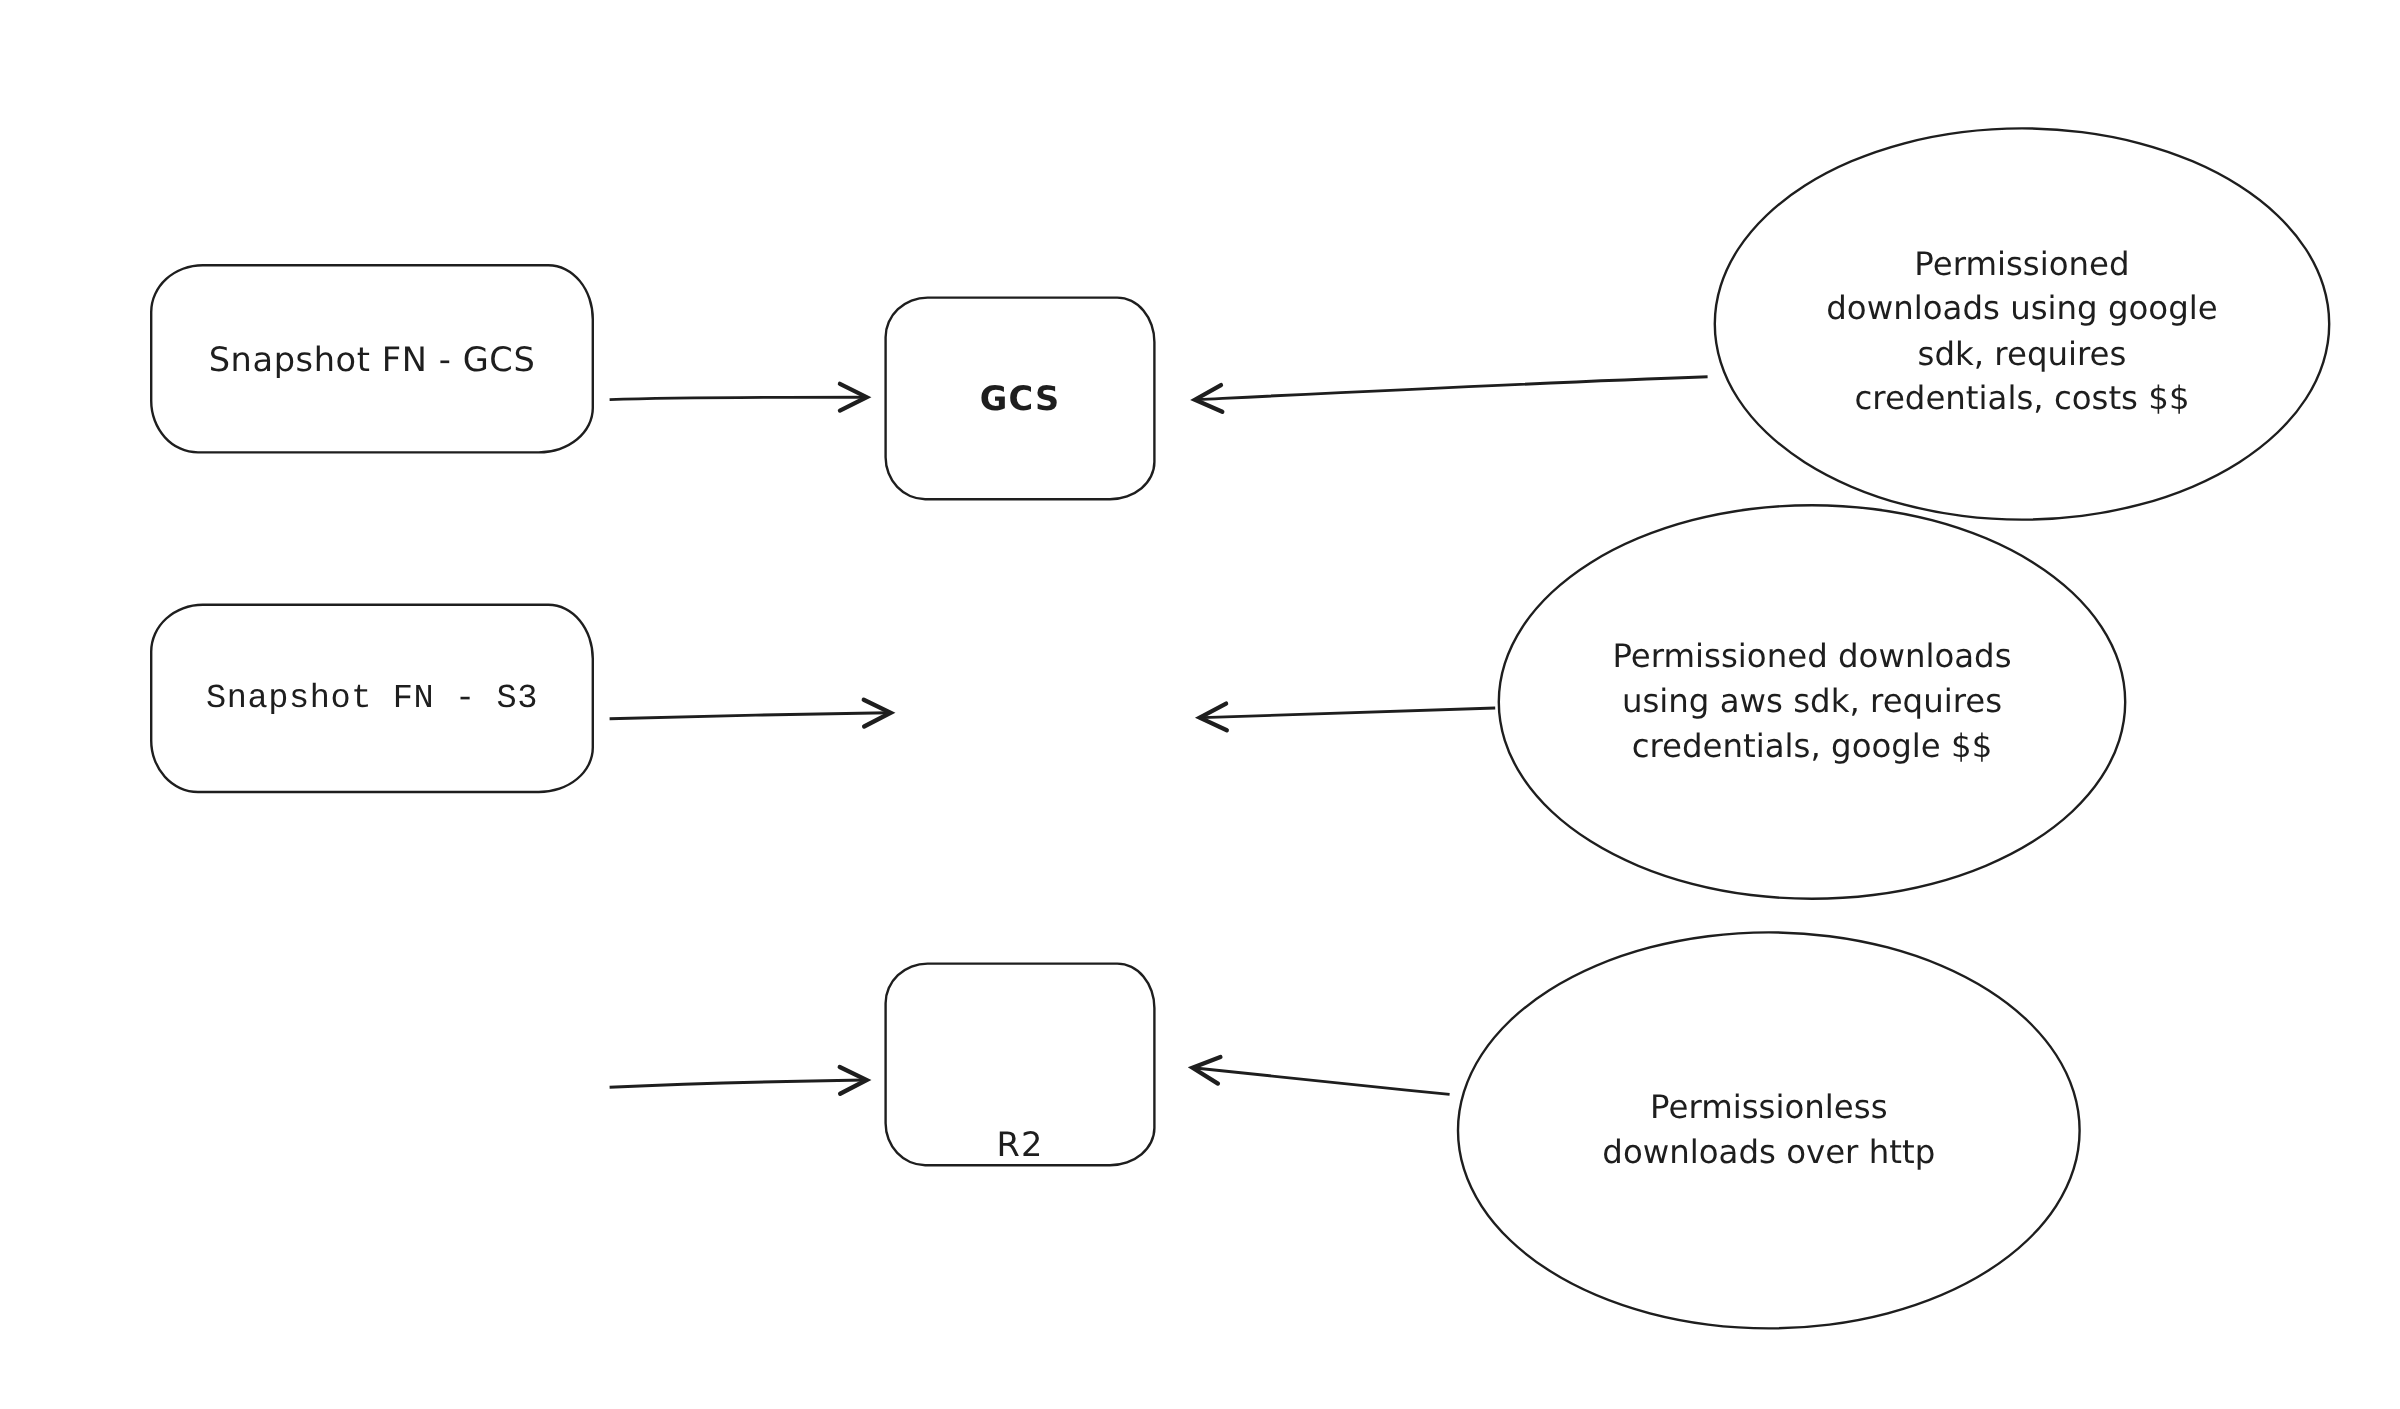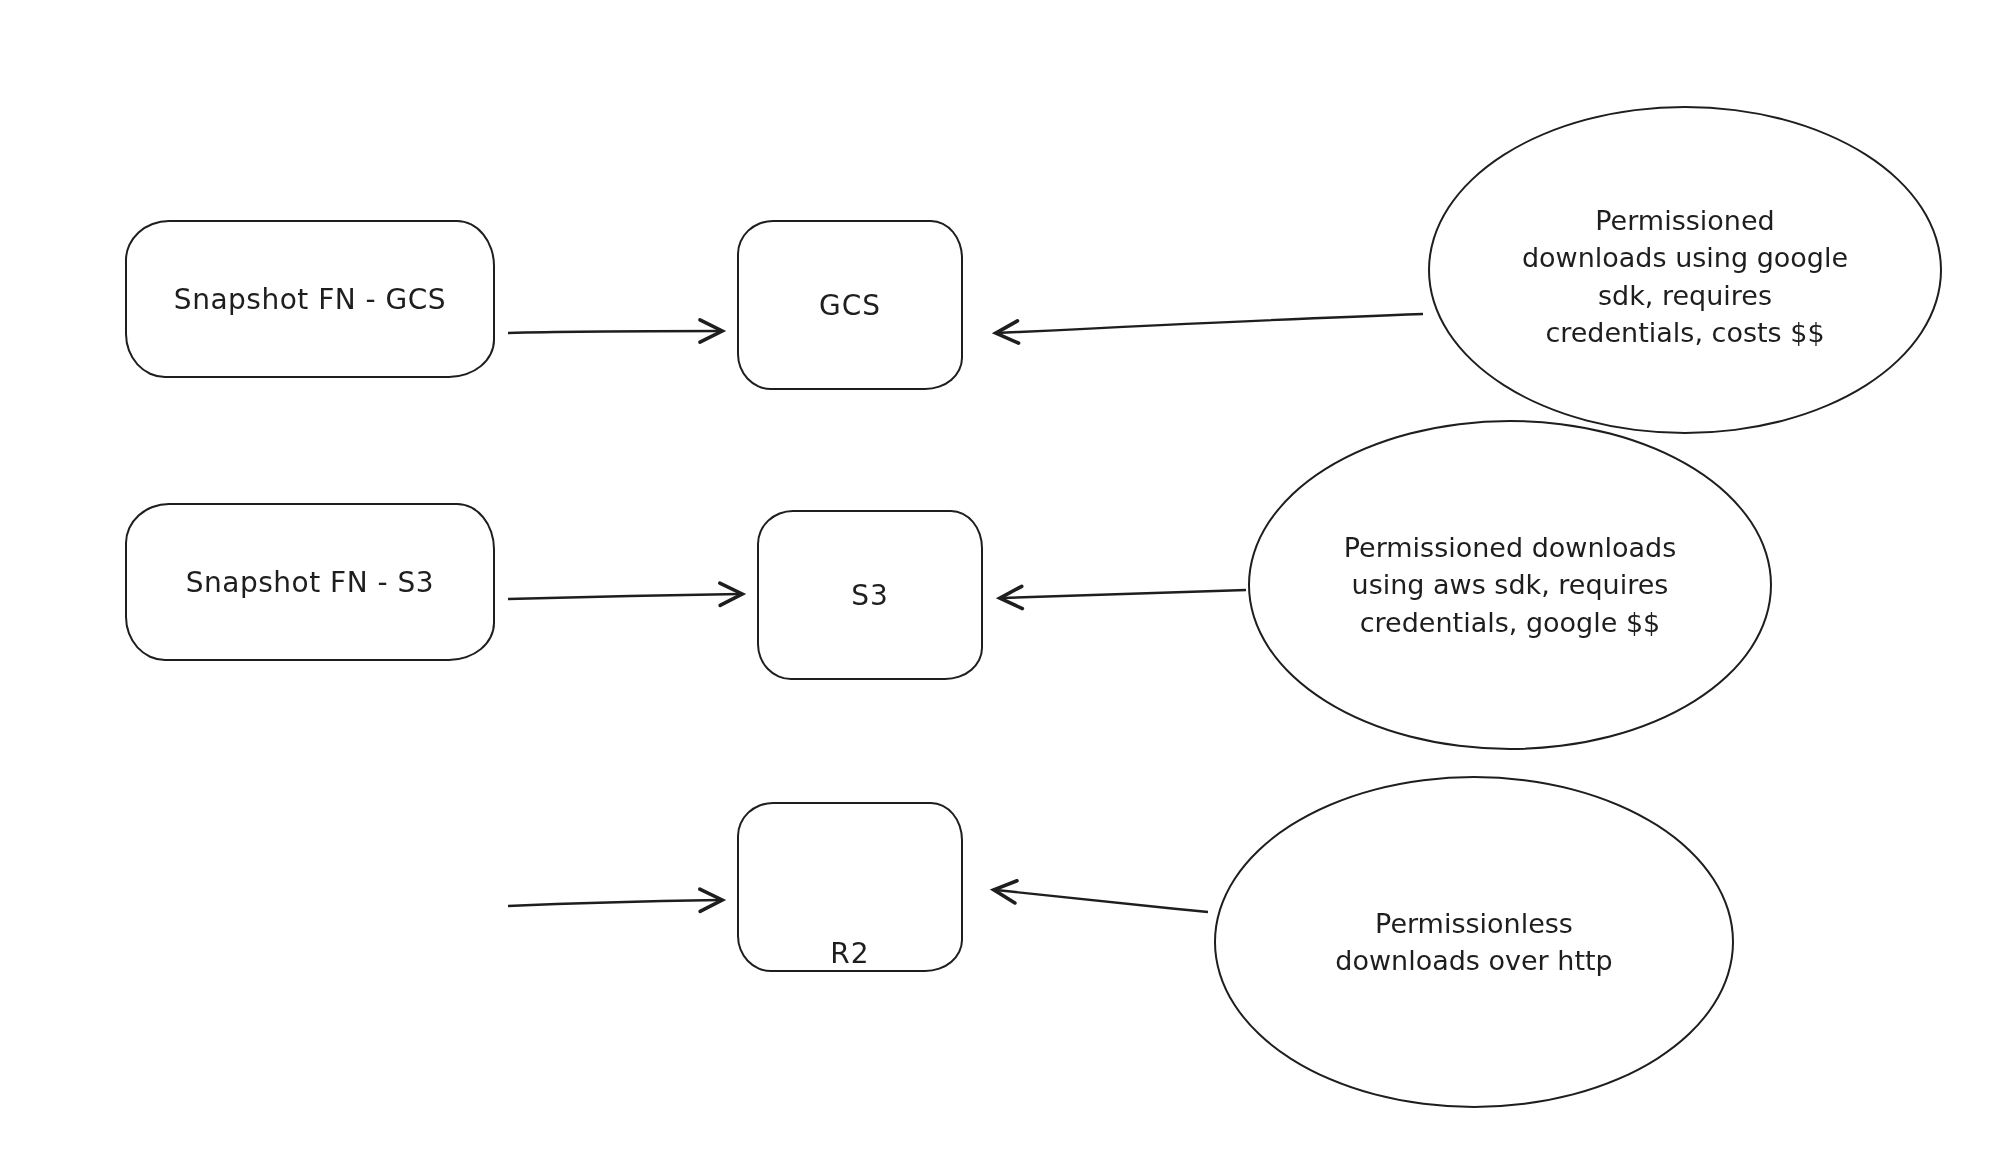--- a/index.html
+++ b/index.html
@@ -75,35 +75,32 @@
     <path d="M1246,590 C1160,593 1075,596 1002,598" fill="none" stroke="#1e1e1e" stroke-width="2.4" marker-end="url(#arrowhead)"></path>
 
     <path d="M508,906 C575,903 655,901 720,900" fill="none" stroke="#1e1e1e" stroke-width="2.4" marker-end="url(#arrowhead)"></path>
     <path d="M1208,912 C1135,905 1060,896 996,890" fill="none" stroke="#1e1e1e" stroke-width="2.4" marker-end="url(#arrowhead)"></path>
   </svg>
 
   <div class="node proc-box" style="left:125px; top:220px;">
     <span>Snapshot FN - GCS</span>
   </div>
 
-  <div class="node store-box" style="left:737px; top:220px;">
+  <div class="node store-box" style="left:737px; top:247px;font-weight:bold;">
     <span>GCS</span>
   </div>
 
   <div class="node note-ellipse" style="left:1428px; top:106px; width:514px; height:328px;">
     <span class="note-text" style="max-width:330px;margin-top:13px;">Permissioned downloads using google sdk, requires credentials, costs $$</span>
   </div>
 
-  <div class="node proc-box" style="left:125px; top:503px;">
+  <div class="node proc-box" style="left:125px; top:503px;font-family:Liberation Mono, monospace;">
     <span>Snapshot FN - S3</span>
   </div>
 
-  <div class="node store-box" style="left:757px; top:510px;">
-    <span>S3</span>
-  </div>
 
   <div class="node note-ellipse" style="left:1248px; top:420px; width:524px; height:330px;">
     <span class="note-text" style="max-width:350px;">Permissioned downloads using aws sdk, requires credentials, google $$</span>
   </div>
 
 
   <div class="node store-box" style="left:737px; top:802px;align-items:flex-end;">
     <span>R2</span>
   </div>
 

